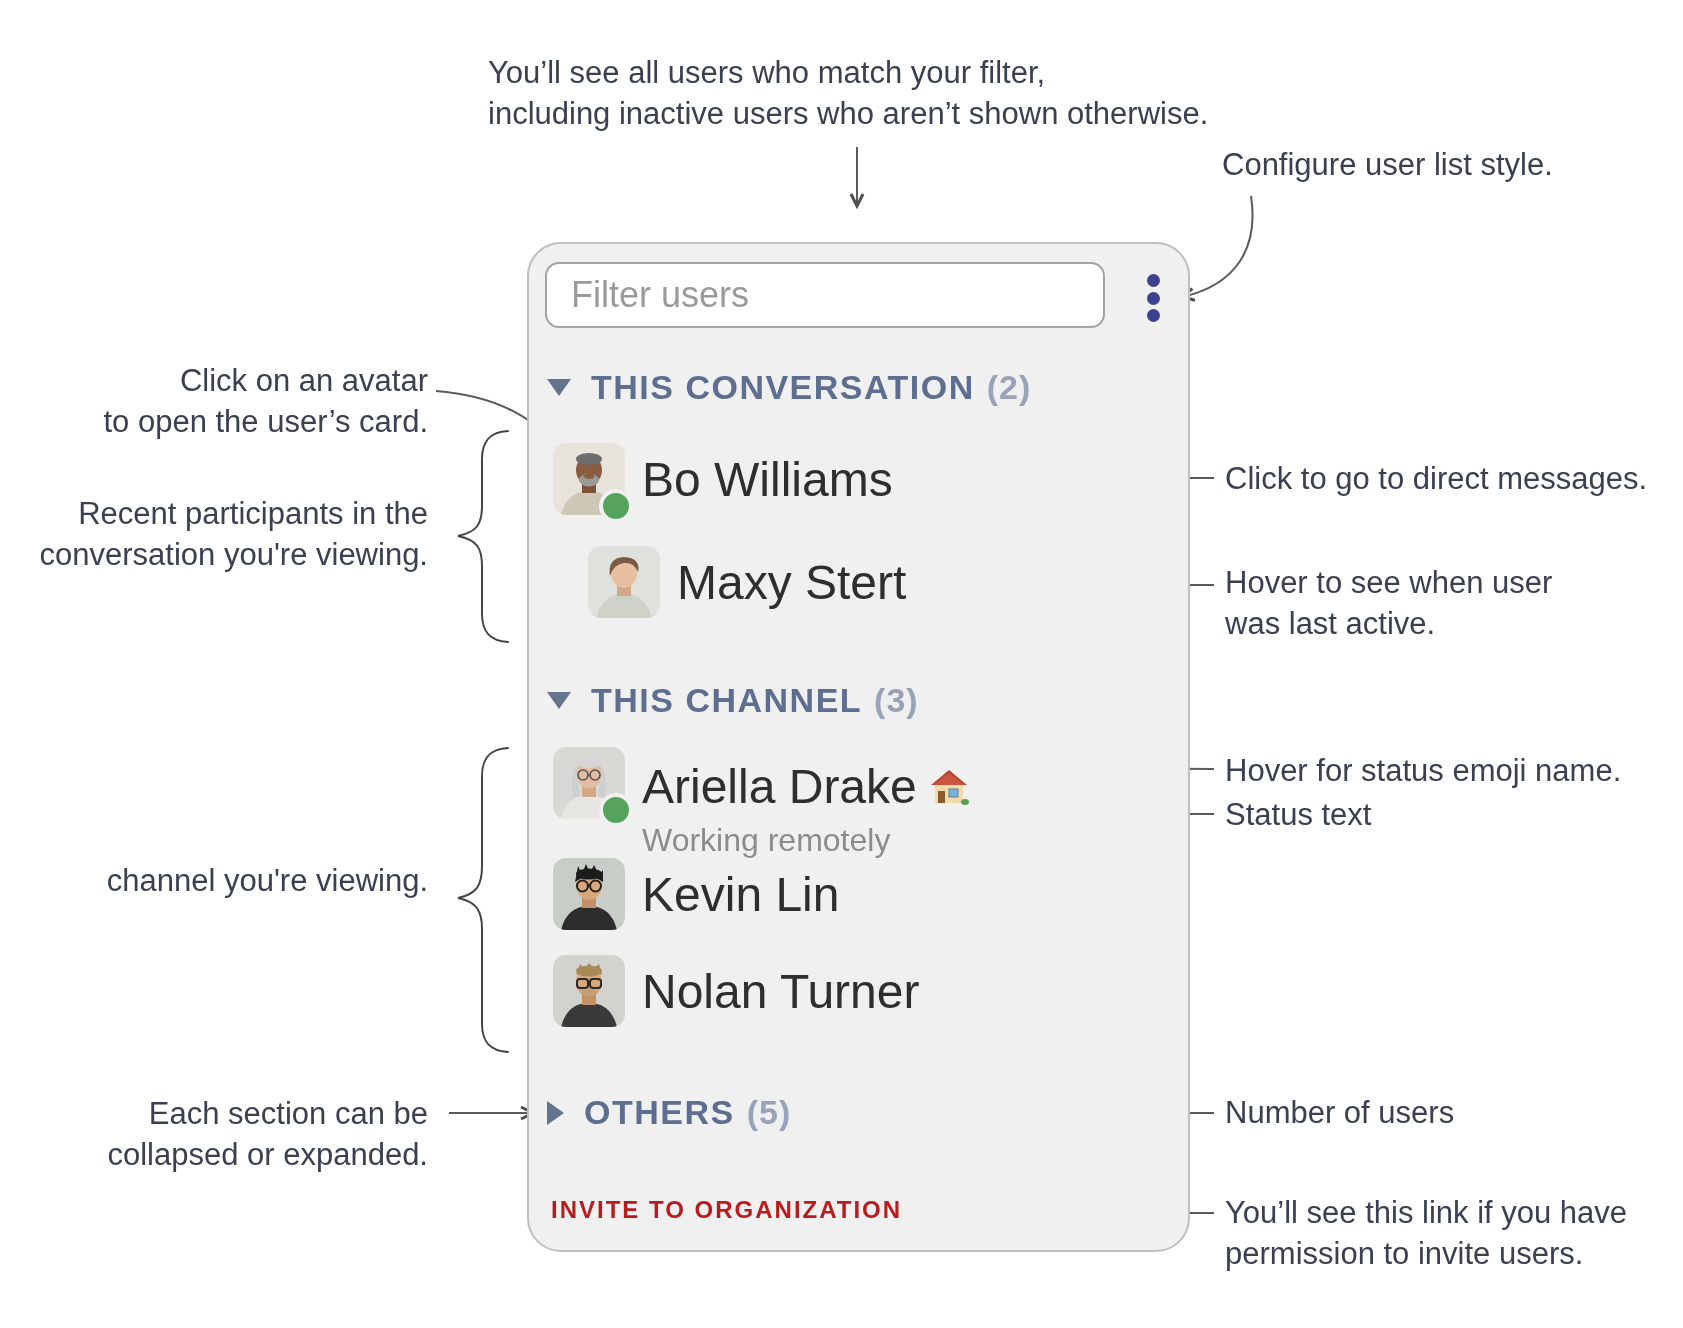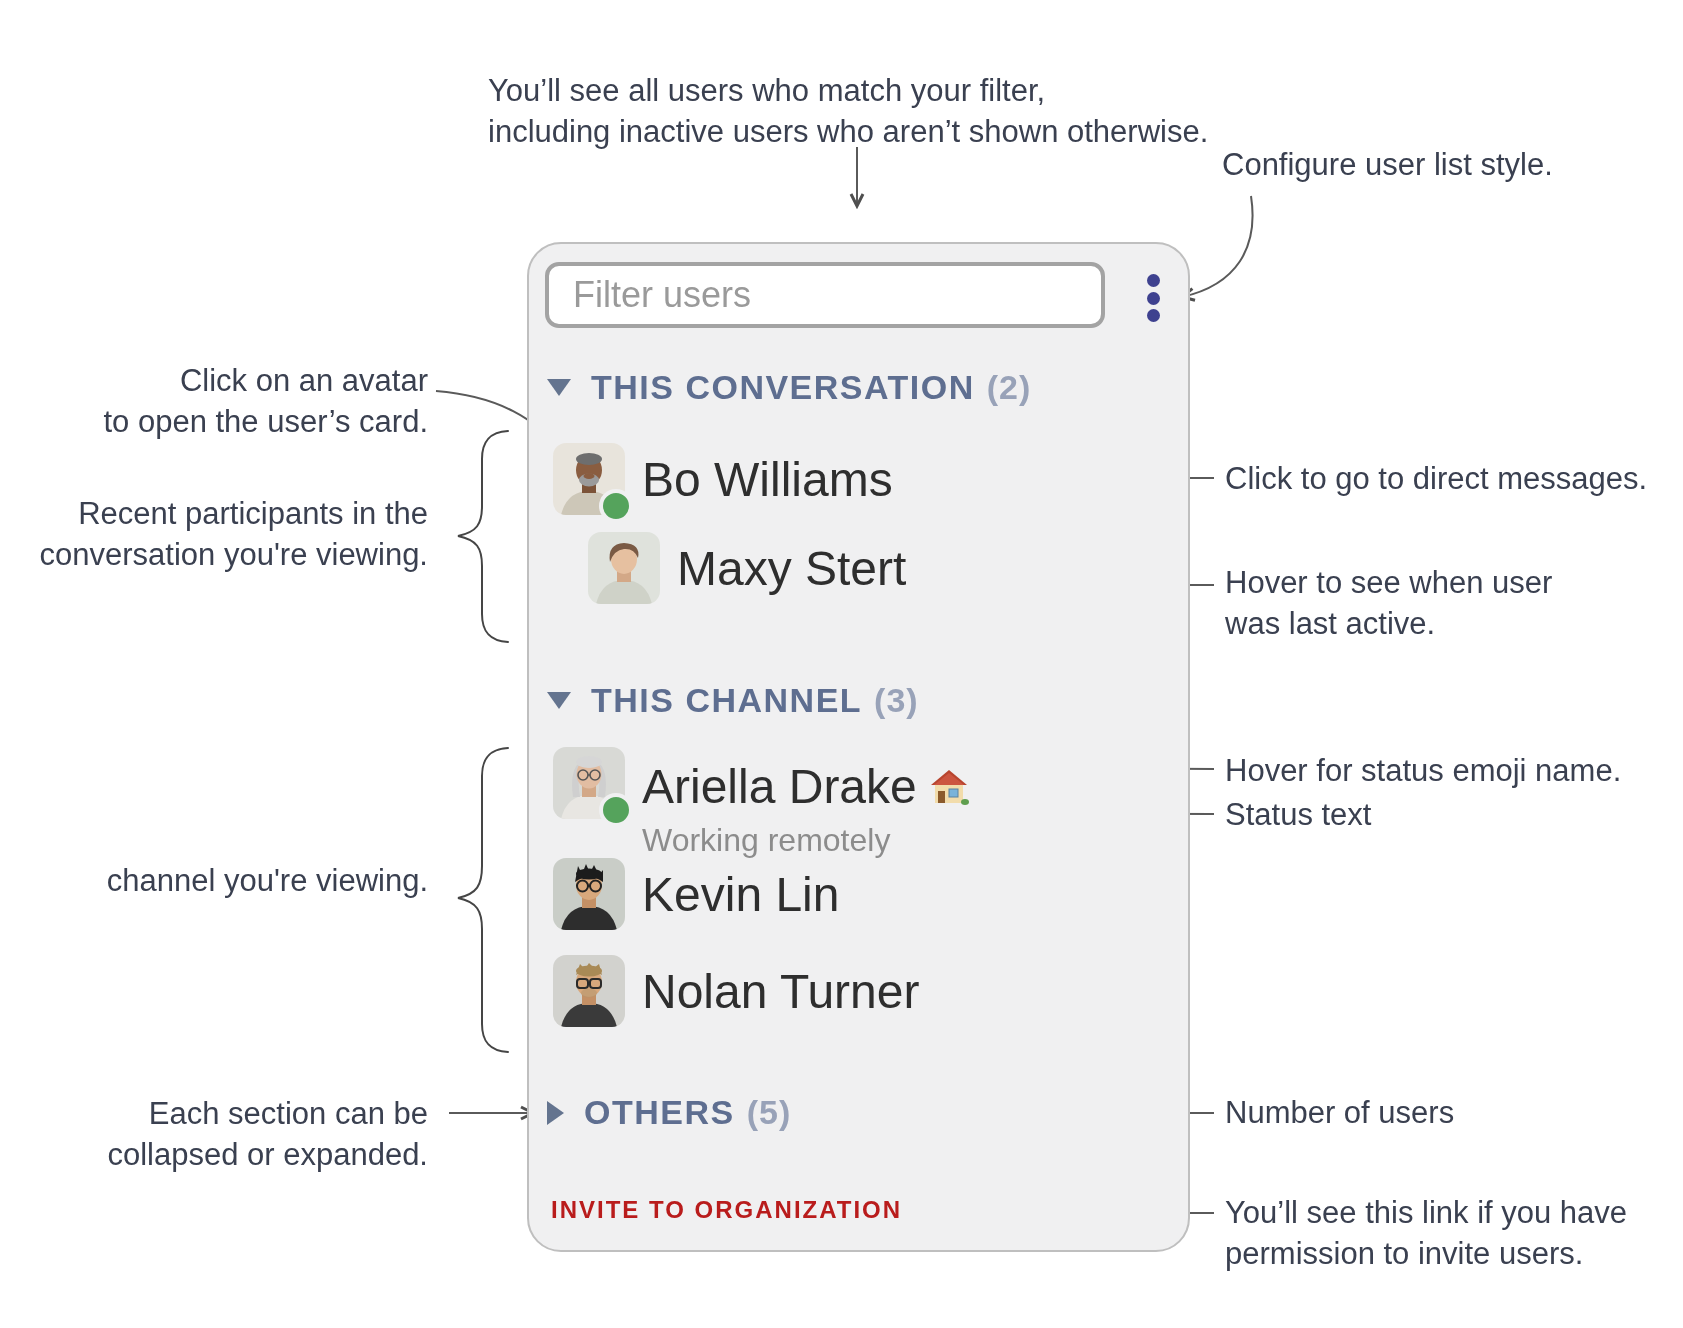--- a/index.html
+++ b/index.html
@@ -13,21 +13,21 @@
   .ann.align-r{text-align:right;}
   
   #overlay{position:absolute;left:0;top:0;pointer-events:none;}
   
   #panel{
     position:absolute;left:527px;top:242px;width:663px;height:1010px;
     background:#f0f0f1;border:2px solid #bfbfbf;border-radius:34px;box-sizing:border-box;
   }
   #filter-input{
     position:absolute;left:545px;top:262px;width:560px;height:66px;box-sizing:border-box;
-    border:4px solid #a3a3a3;border-radius:14px;background:#ffffff;
+    border:2px solid #a3a3a3;border-radius:14px;background:#ffffff;
     font-family:"Liberation Sans","DejaVu Sans",sans-serif;font-size:36px;color:#333;
     padding:0 24px;outline:none;
   }
   #filter-input::placeholder{color:#9a9a9a;}
   #kebab{position:absolute;left:1141px;top:274px;width:24px;height:48px;display:flex;
     flex-direction:column;align-items:center;justify-content:space-between;cursor:pointer;}
   #kebab .dot{width:13px;height:13px;border-radius:50%;background:#3e418f;}
   .section-header{position:absolute;display:flex;align-items:center;gap:20px;cursor:pointer;}
   .tri-down{width:0;height:0;border-left:12px solid transparent;border-right:12px solid transparent;
     border-top:17px solid #64748f;}
@@ -69,21 +69,21 @@
       <path d="M449 1113 L533 1113" marker-end="url(#ah)"></path>
       <path d="M1214 1113 L770 1113" marker-end="url(#ah)"></path>
       <path d="M1214 1213 L925 1213" marker-end="url(#ah)"></path>
     </g>
     <g fill="none" stroke="#454545" stroke-width="2" stroke-linecap="round">
       <path d="M508 431 C489 432 482 442 482 459 L482 506 C482 524 477 532 458 536 C477 540 482 548 482 566 L482 614 C482 631 489 641 508 642"></path>
       <path d="M508 748 C489 749 482 759 482 776 L482 866 C482 885 477 894 458 898 C477 902 482 911 482 929 L482 1024 C482 1041 489 1051 508 1052"></path>
     </g>
   </svg>
 
-  <div class="ann" style="left:488px;top:52px;margin-top:18px;">
+  <div class="ann" style="left:488px;top:52px;">
     <span class="line">You’ll see all users who match your filter,</span>
     <span class="line">including inactive users who aren’t shown otherwise.</span>
   </div>
   <div class="ann" style="left:1222px;top:144px;">
     <span>Configure user list style.</span>
   </div>
   <div class="ann align-r" style="right:1255px;top:493px;">
     <span class="line">Recent participants in the</span>
     <span class="line">conversation you're viewing.</span>
   </div>
@@ -144,21 +144,21 @@
         <ellipse cx="36" cy="27" rx="13" ry="15" fill="#8a5d40"></ellipse>
         <ellipse cx="36" cy="16" rx="13" ry="6" fill="#6e6e6e"></ellipse>
         <ellipse cx="36" cy="37" rx="10" ry="6.5" fill="#9b9b9b"></ellipse>
         <ellipse cx="36" cy="33" rx="5.5" ry="3" fill="#8a5d40"></ellipse>
       </svg>
       <span class="presence"></span>
     </span>
     <span class="user-name">Bo Williams</span>
   </div>
 
-  <div class="user-row" style="top:532px;padding-left:35px;">
+  <div class="user-row" style="top:546px;padding-left:35px;">
     <span class="avatar-wrap">
       <svg class="avatar" viewBox="0 0 72 72">
         <rect width="72" height="72" fill="#dfe2dc"></rect>
         <path d="M8 72 Q14 48 36 48 Q58 48 64 72 Z" fill="#cfd2c8"></path>
         <rect x="29" y="36" width="14" height="14" fill="#d3a887"></rect>
         <ellipse cx="36" cy="27" rx="13" ry="15" fill="#e6c0a0"></ellipse>
         <path d="M22 30 Q19 12 36 11 Q53 12 50 26 Q46 16 36 17 Q26 18 22 30 Z" fill="#7a5a44"></path>
       </svg>
     </span>
     <span class="user-name">Maxy Stert</span>

